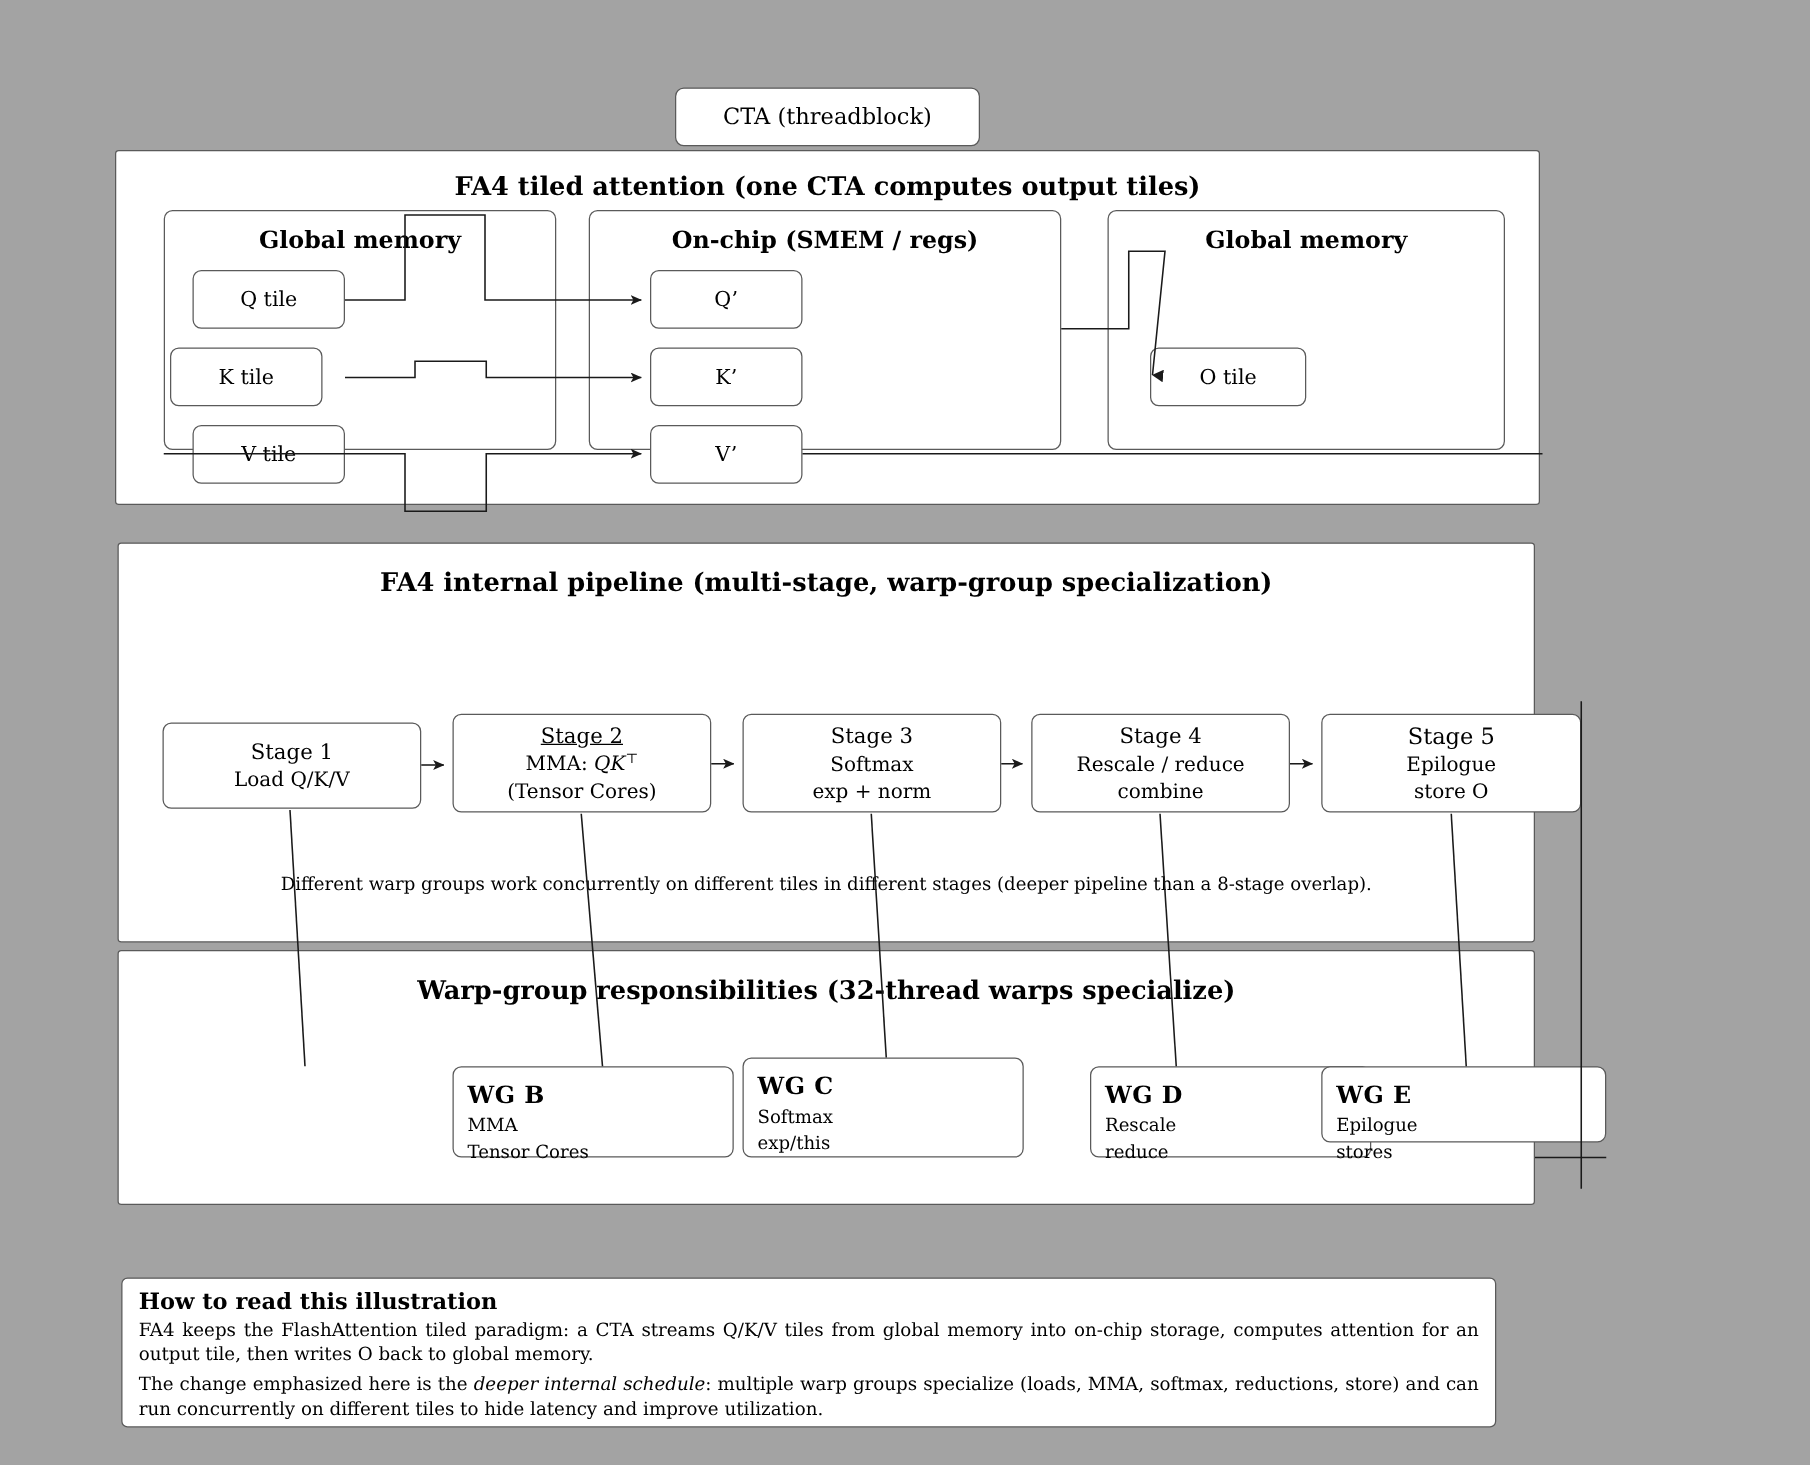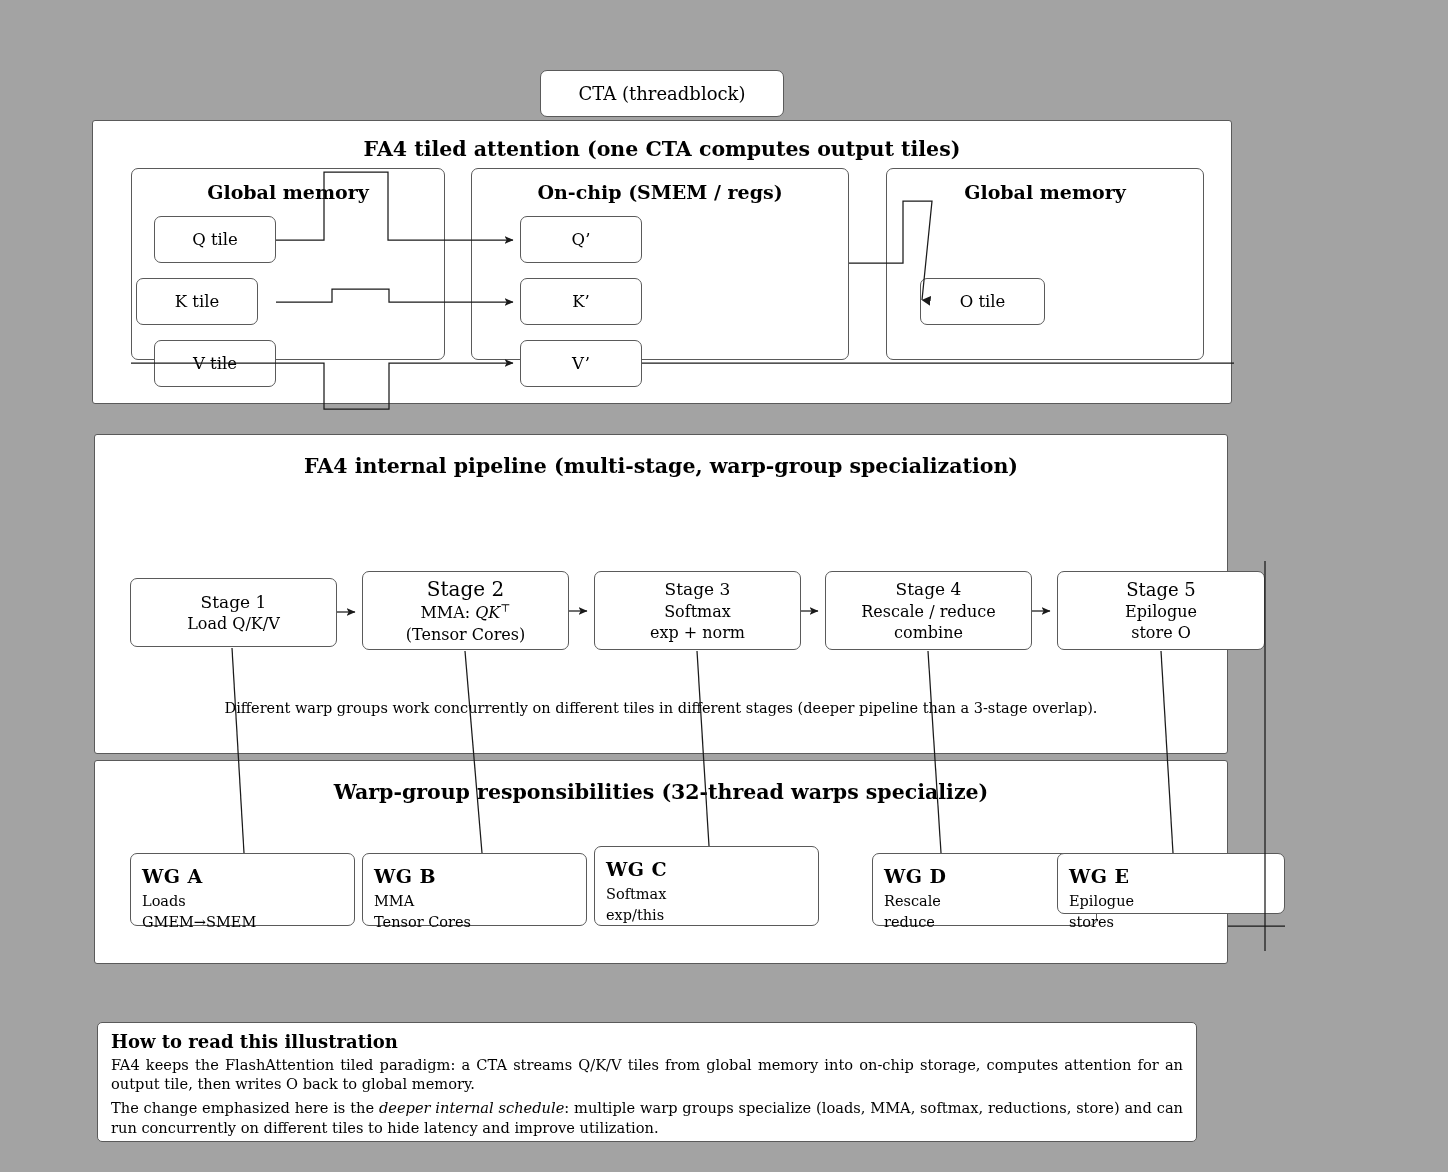--- a/index.html
+++ b/index.html
@@ -167,32 +167,32 @@
   <div class="box" style="left:920px; top:278px; width:125px; height:47px;">
     <div class="ctr" style="font-size:16.5px;">
       <span>O tile</span>
     </div>
   </div>
 
   <div class="panel" style="left:94px; top:434px; width:1134px; height:320px;">
     <div class="panel-title" style="top:19px; font-size:20.5px;">FA4 internal pipeline (multi-stage, warp-group specialization)</div>
   </div>
 
-  <div class="note" style="left:94px; top:700px; width:1134px;">Different warp groups work concurrently on different tiles in different stages (deeper pipeline than a 3-stage overlap).</div>
+  <div class="note" style="left:94px; top:700px; width:1134px;">Different warp groups work concurrently on different tiles in different stages (deeper pipeline than a 8-stage overlap).</div>
 
   <div class="box" style="left:130px; top:578px; width:207px; height:69px;">
     <div class="ctr" style="font-size:16px;">
       <span style="font-size:17px;">Stage 1</span>
       <span>Load Q/K/V</span>
     </div>
   </div>
 
   <div class="box" style="left:362px; top:571px; width:207px; height:79px;">
     <div class="ctr" style="font-size:16px;">
-      <span style="font-size:20px;">Stage 2</span>
+      <span style="font-size:17px;text-decoration:underline;">Stage 2</span>
       <span>MMA:&nbsp;<span class="mathit">QK</span><sup class="tr">⊤</sup></span>
       <span>(Tensor Cores)</span>
     </div>
   </div>
 
   <div class="box" style="left:594px; top:571px; width:207px; height:79px;">
     <div class="ctr" style="font-size:16px;">
       <span style="font-size:17px;">Stage 3</span>
       <span>Softmax</span>
       <span>exp + norm</span>
@@ -212,27 +212,20 @@
       <span style="font-size:18px;">Stage 5</span>
       <span>Epilogue</span>
       <span>store O</span>
     </div>
   </div>
 
   <div class="panel" style="left:94px; top:760px; width:1134px; height:204px;">
     <div class="panel-title" style="top:19px; font-size:20.5px;">Warp-group responsibilities (32-thread warps specialize)</div>
   </div>
 
-  <div class="box" style="left:130px; top:853px; width:225px; height:73px;">
-    <div class="leftbox">
-      <div class="hd">WG A</div>
-      <div class="ln">Loads</div>
-      <div class="ln">GMEM→SMEM</div>
-    </div>
-  </div>
 
   <div class="box" style="left:362px; top:853px; width:225px; height:73px;">
     <div class="leftbox">
       <div class="hd">WG B</div>
       <div class="ln">MMA</div>
       <div class="ln">Tensor Cores</div>
     </div>
   </div>
 
   <div class="box" style="left:594px; top:846px; width:225px; height:80px;">

